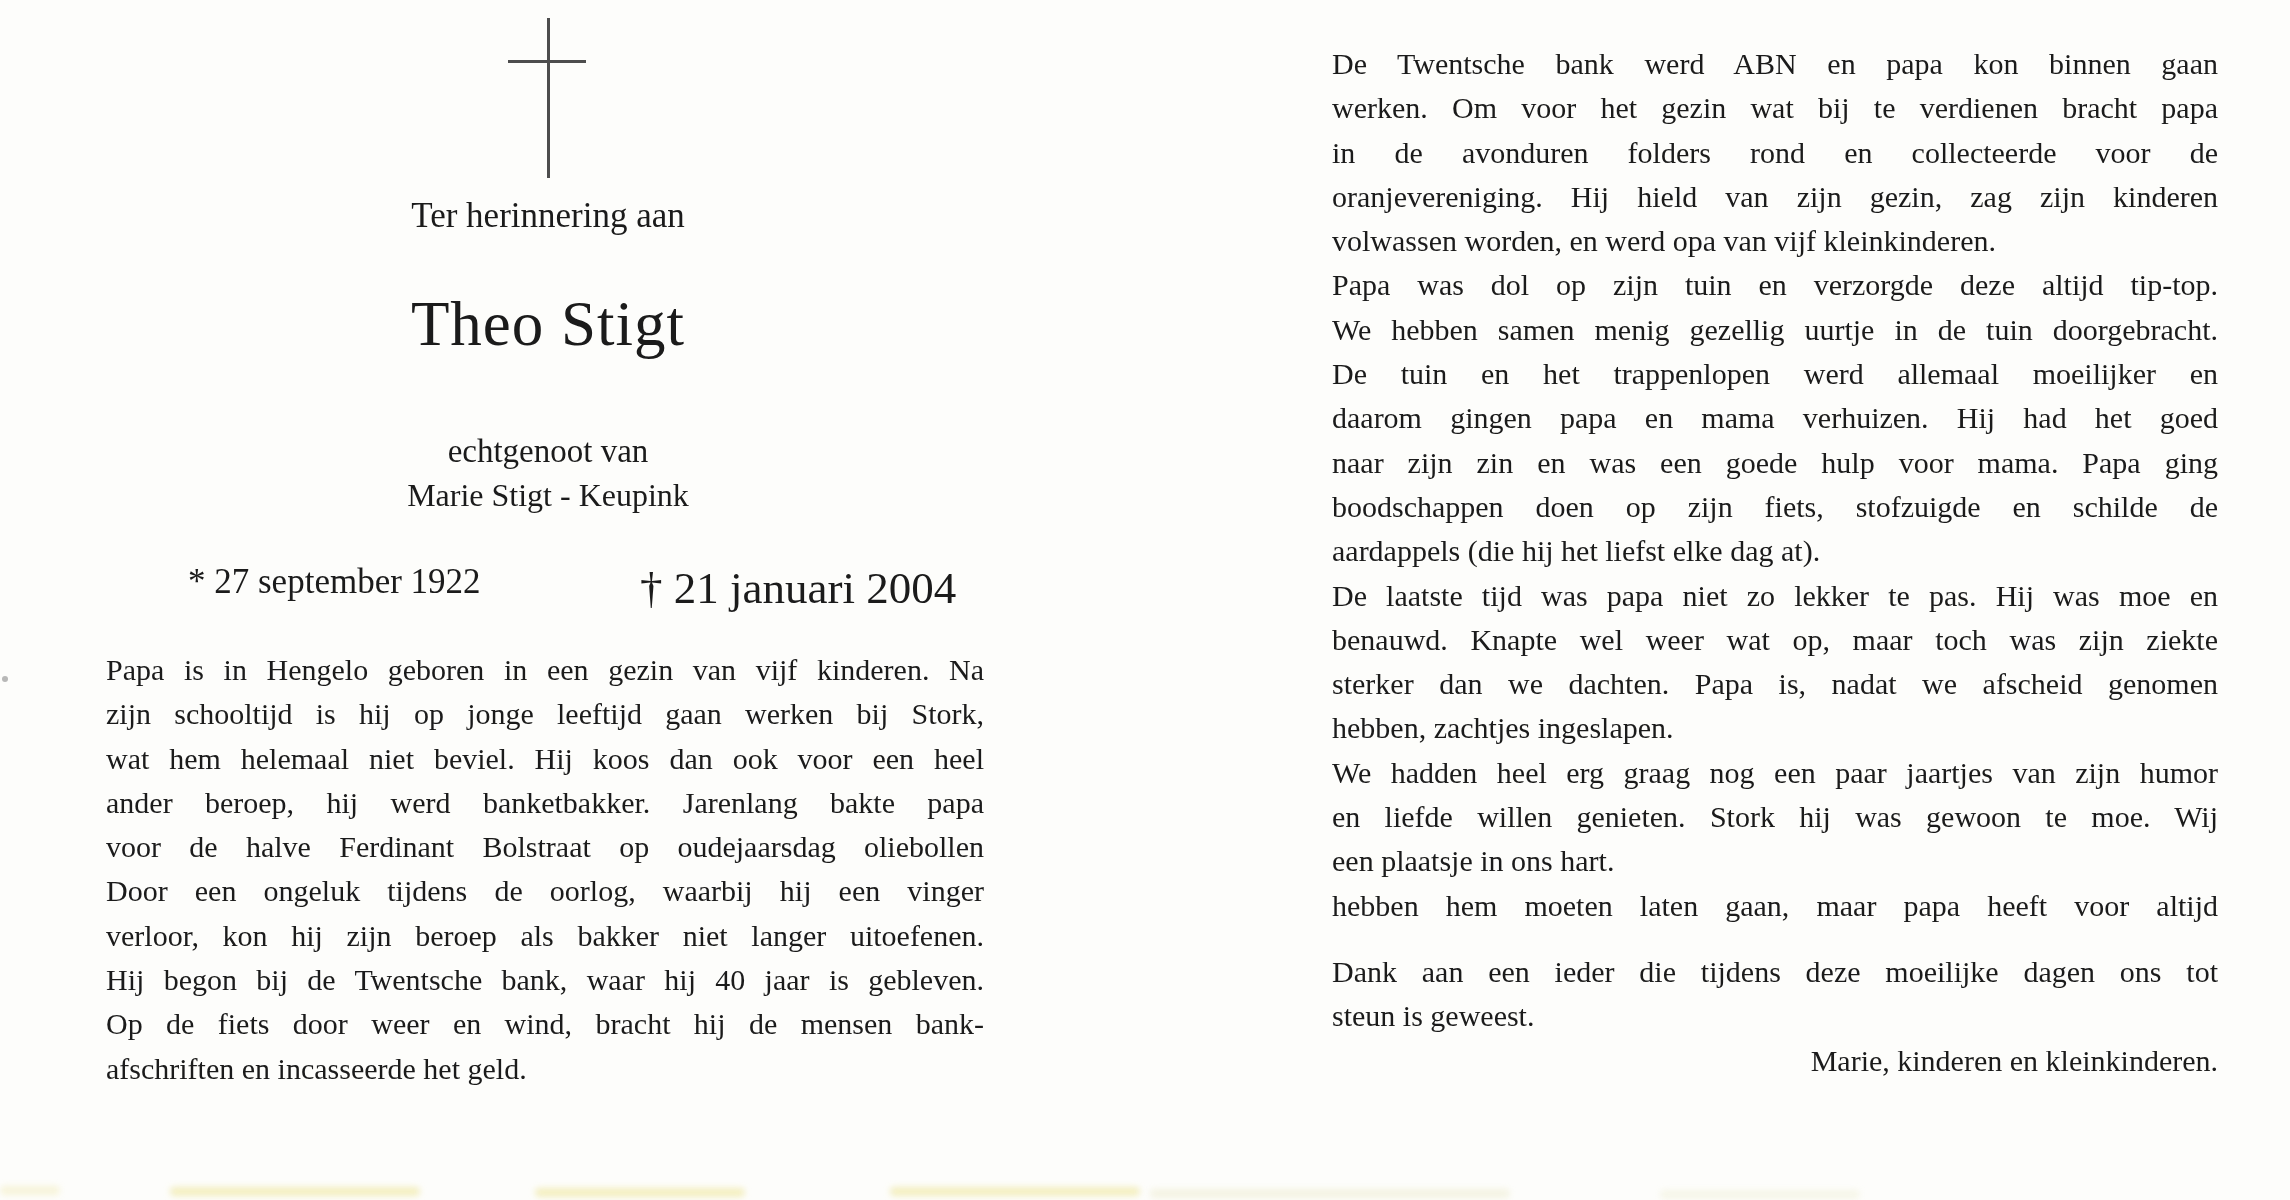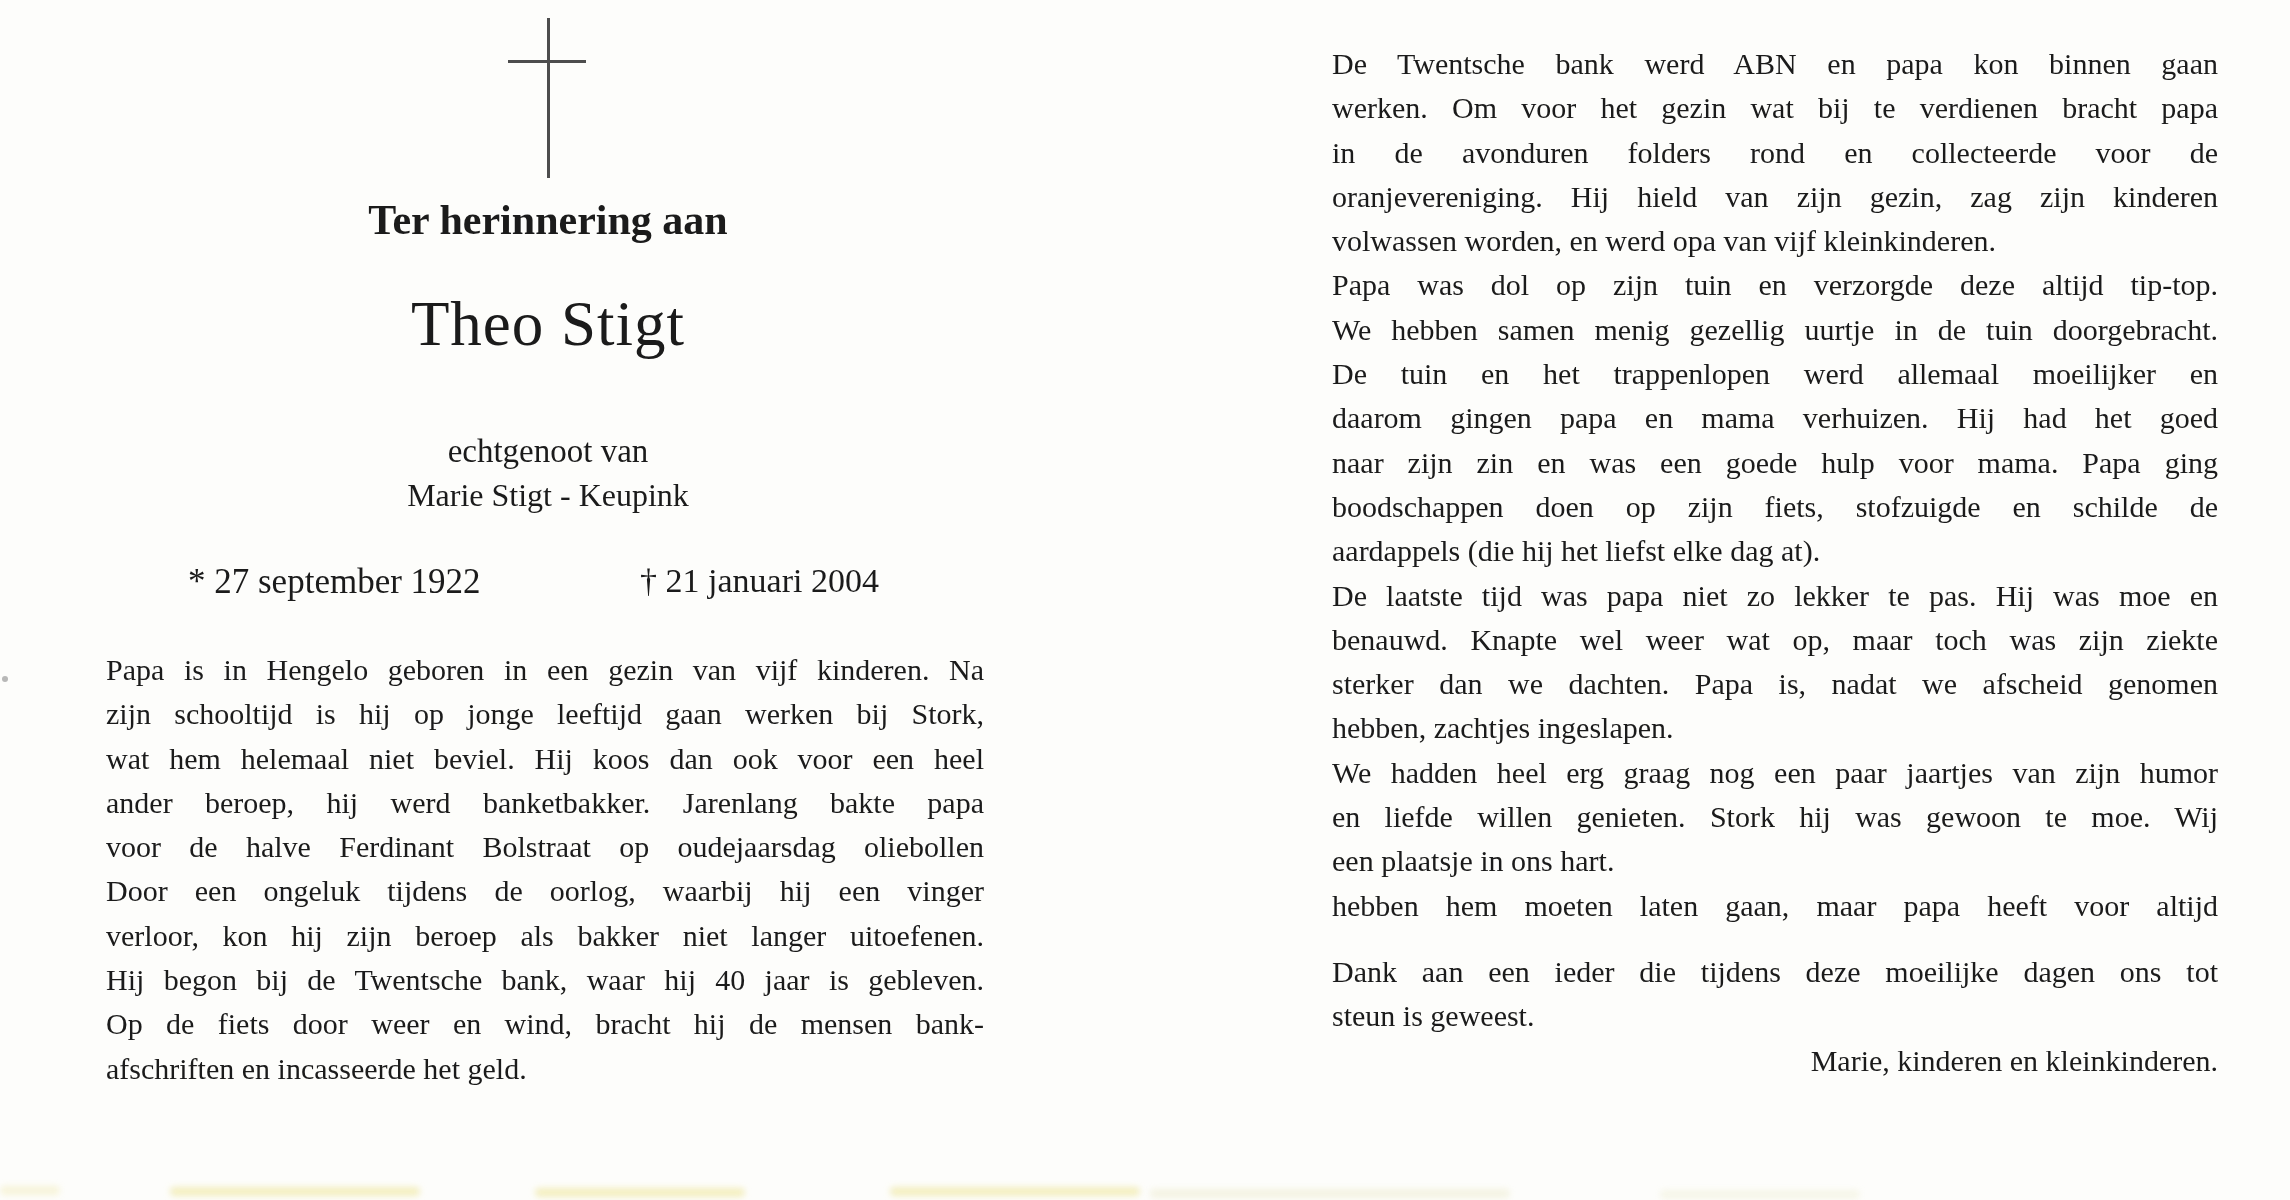--- a/index.html
+++ b/index.html
@@ -9,27 +9,27 @@
     background:#fdfdfb;
     font-family:"Liberation Serif", serif;
     color:#1b1b1b;
     overflow:hidden;
   }
   .abs { position:absolute; }
 
   
   .center-col { left:148px; width:800px; text-align:center; }
 
-  .memorial-header { top:196px; font-size:42px;font-weight:bold; }
+  .memorial-header { top:196px; font-size:35px; }
   .deceased-name   { top:288px; font-size:63px; letter-spacing:1px; }
   .spouse-label    { top:433px; font-size:33px; }
   .spouse-name     { top:477px; font-size:32px; }
 
   .birth-date { left:188px; top:562px; font-size:35px; }
-  .death-date { left:640px; top:562px; font-size:34px; }
+  .death-date { left:640px; top:562px; font-size:45px; }
 
   
   .cross-v { left:547px; top:18px;  width:2.5px; height:160px; background:#4d4d4d; }
   .cross-h { left:508px; top:60px;  width:78px;  height:2.5px; background:#4d4d4d; }
 
   
   .body-block { font-size:30px; line-height:44.3px; }
   .left-body  { left:106px;  top:648px; width:878px; }
   .right-body { left:1332px; top:42px;  width:886px; }
   .thanks     { left:1332px; top:950px; width:886px; }

